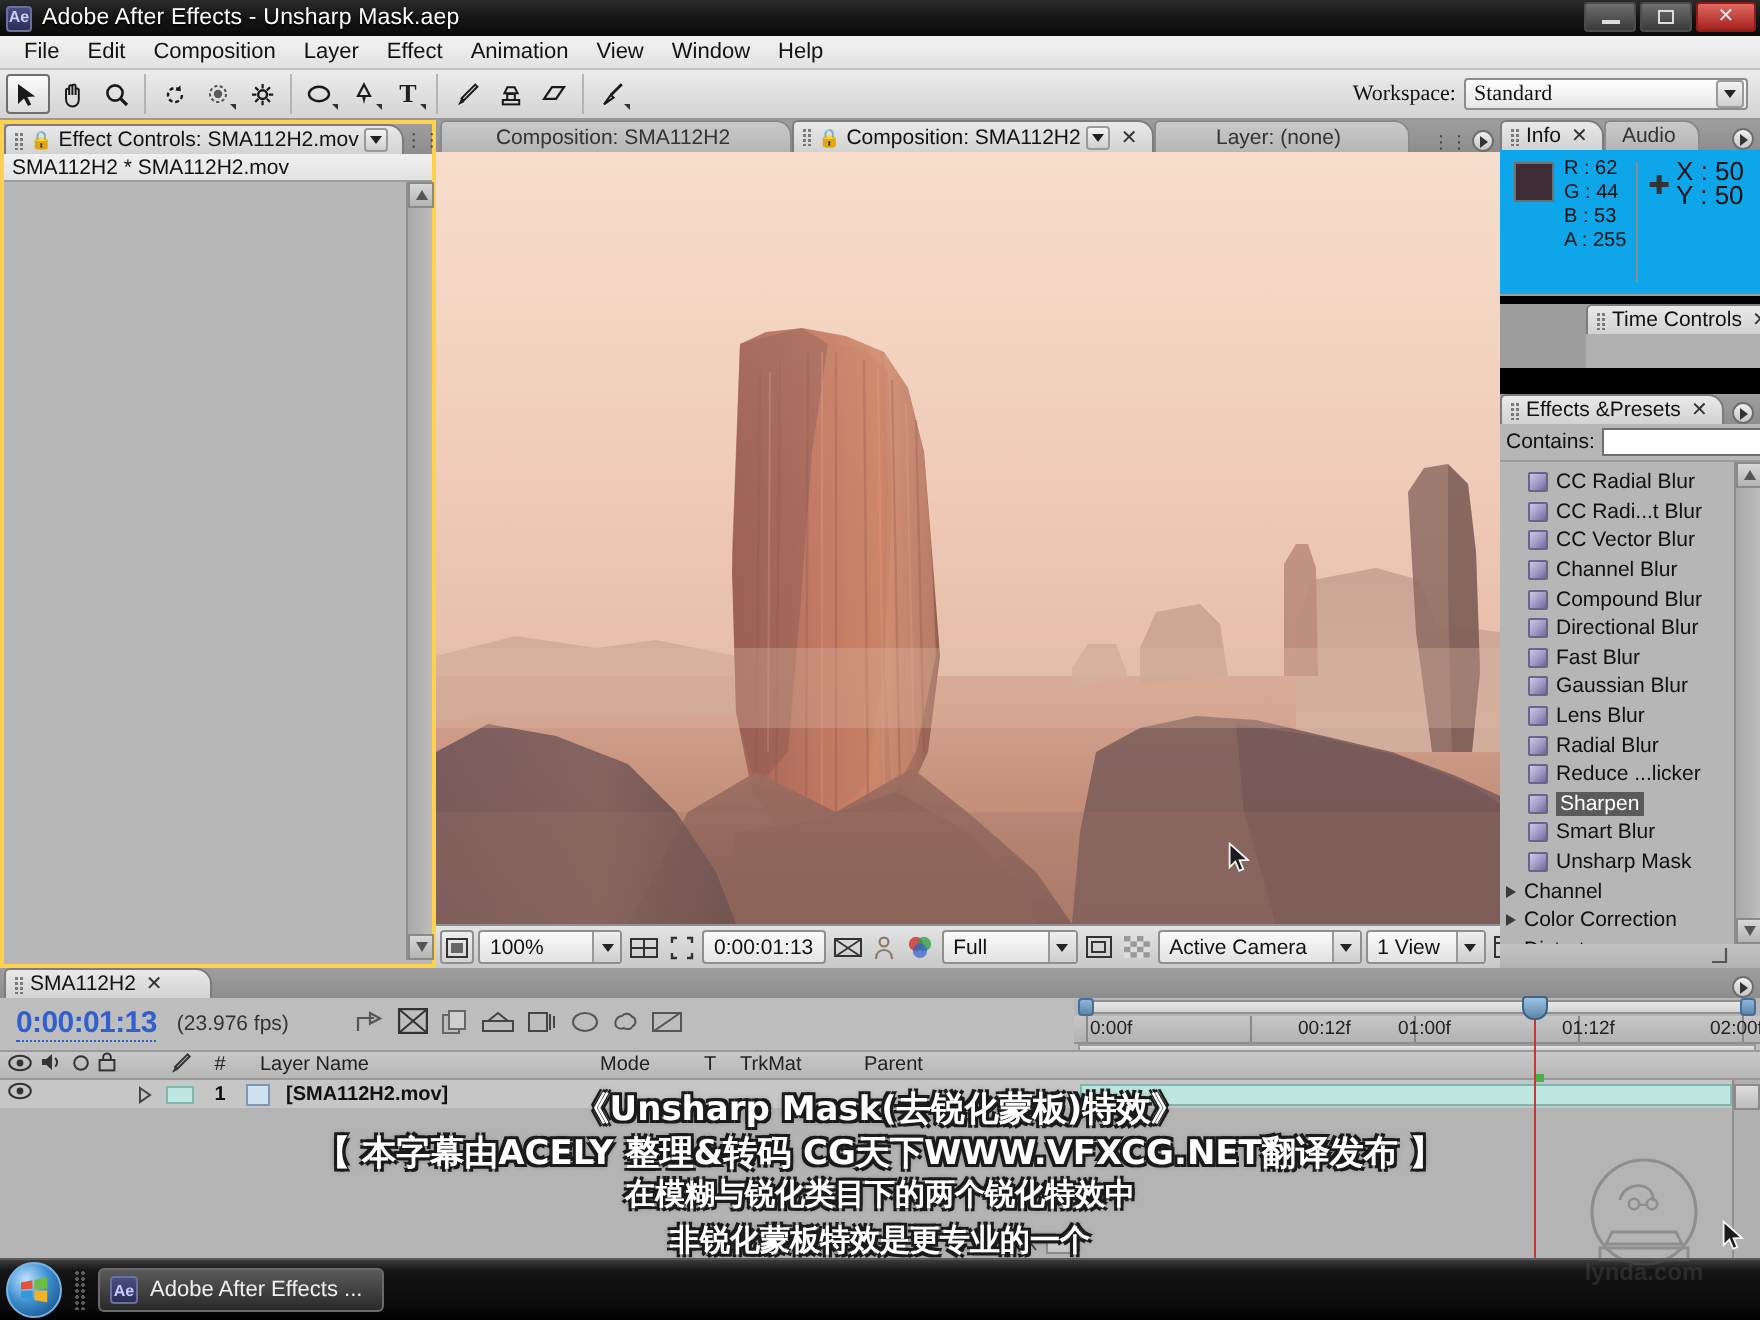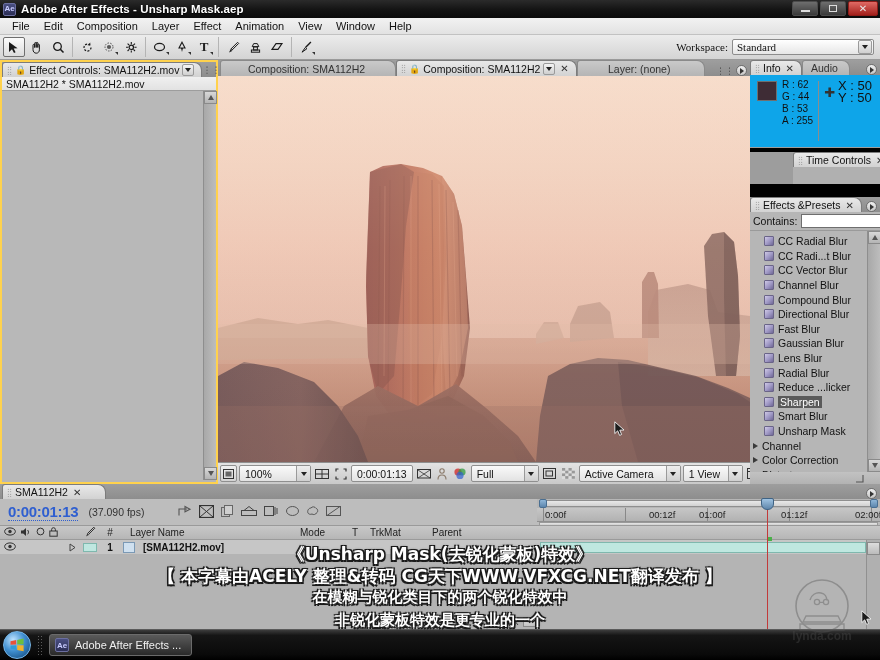--- a/index.html
+++ b/index.html
@@ -18,21 +18,21 @@
     background: linear-gradient(to bottom,#2b2b2b 0%, #151515 50%, #0b0b0b 100%);
     display:flex; align-items:center; color:#fff;
   }
   .ae-logo {
     width:13px;height:13px;margin-left:3px;margin-right:5px;
     background:linear-gradient(to bottom,#4a4f82,#2b2e55);
     border:1px solid #6b6fa0; border-radius:2px;
     color:#c9ccff; font-size:8px; font-weight:bold;
     display:flex;align-items:center;justify-content:center; line-height:1;
   }
-  .title-text { font-size:11.5px; font-weight:bold; letter-spacing:.1px;
+  .title-text { font-size:11.5px; font-weight:normal; letter-spacing:.1px;
     text-shadow:0 1px 1px #000; }
   .winbtns { position:absolute; right:2px; top:1px; display:flex; gap:2px; }
   .winbtn {
     width:26px; height:15px; border:1px solid #4c4c4c; border-radius:2px;
     background:linear-gradient(to bottom,#6e6e6e,#3a3a3a);
     display:flex;align-items:center;justify-content:center;
     color:#e8e8e8; font-size:10px; line-height:1;
   }
   .winbtn.close { background:linear-gradient(to bottom,#e06a64,#a3201c); border-color:#8e1c18; width:30px; }
   .winbtn .bar { width:9px;height:2px;background:#ddd;margin-top:5px; }
@@ -870,21 +870,21 @@
       </div>
       <div class="panel-menu">
         <span class="pm-circle">
             <span class="t"></span>
           </span>
       </div>
     </div>
 
     <div class="tl-head">
       <div class="tc-display">0:00:01:13</div>
-      <div class="fps">(37.090 fps)</div>
+      <div class="fps">(23.976 fps)</div>
       <div class="tl-icons">
         <span>
           <svg width="14" height="12" viewBox="0 0 14 12">
               <path d="M1 10.5 V4 h8" fill="none" stroke="#555" stroke-width="1.1"></path>
               <path d="M7 1.5 L12 4.2 L7 6.8z" fill="none" stroke="#555" stroke-width="1.1"></path>
             </svg>
         </span>
         <span>
           <svg width="15" height="13" viewBox="0 0 15 13">
               <rect x="0.5" y="0.5" width="14" height="12" fill="none" stroke="#333" stroke-width="1.2"></rect>

